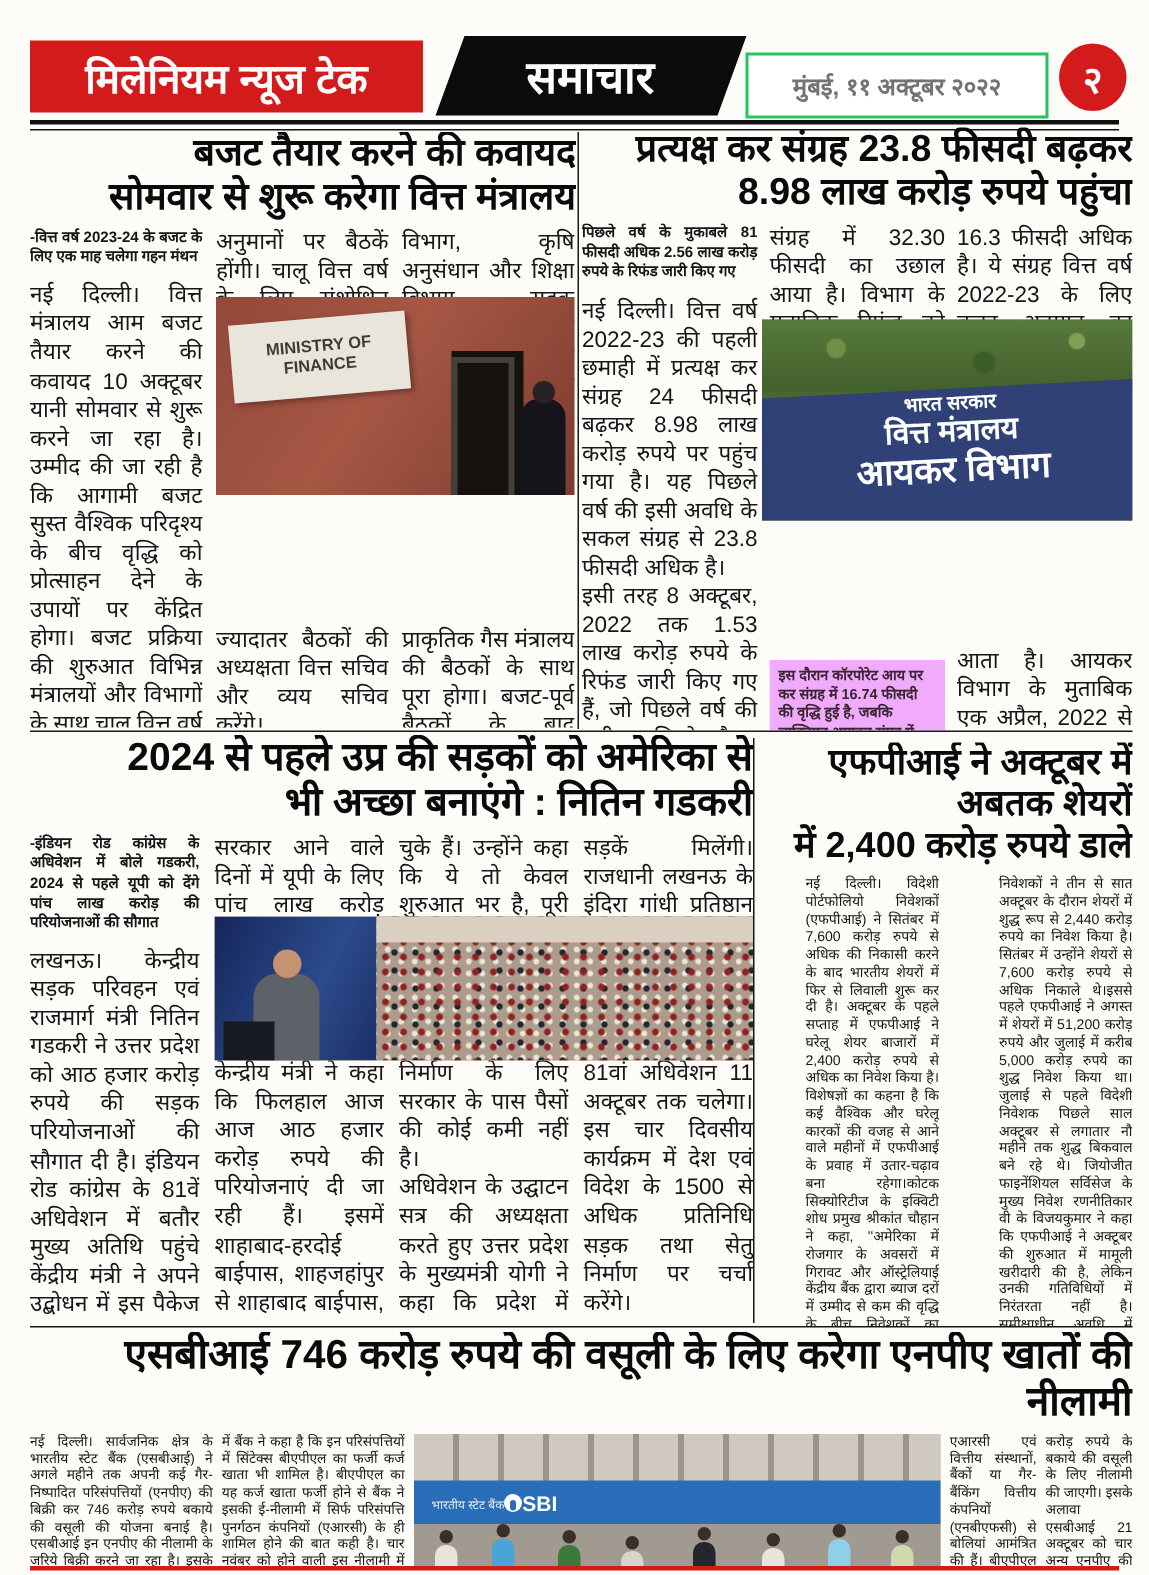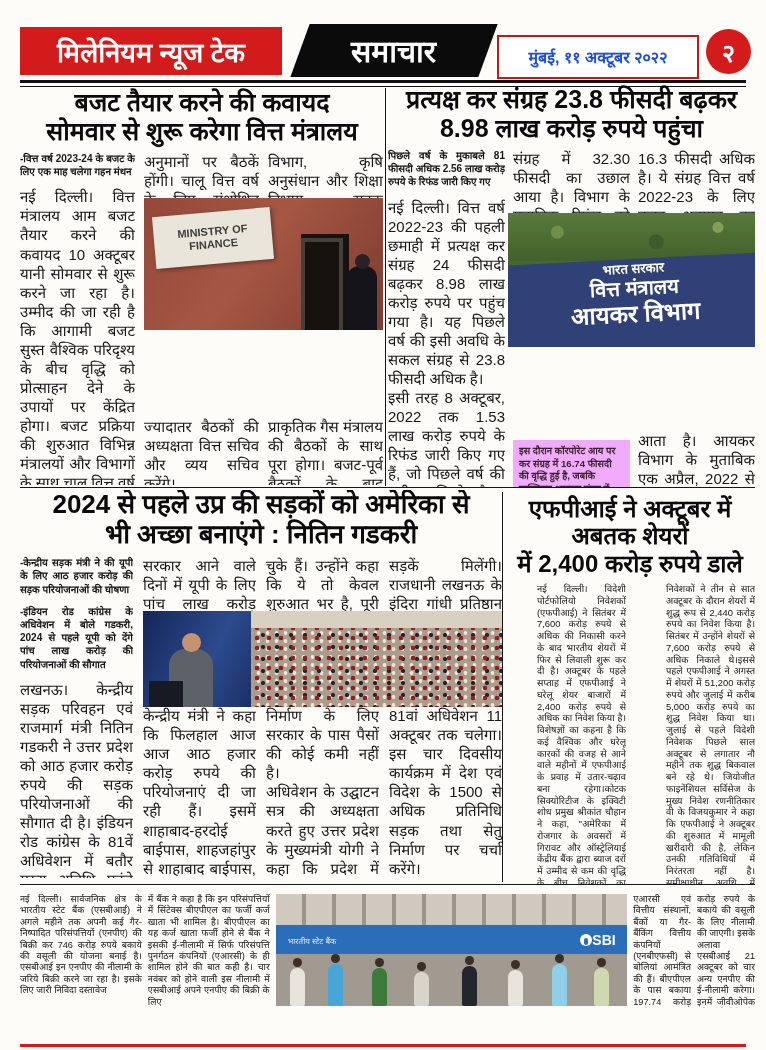--- a/index.html
+++ b/index.html
@@ -6,32 +6,32 @@
   body{width:766px;height:1050px;background:#fdfcf8;position:relative;
        font-family:"Liberation Sans","DejaVu Sans",sans-serif;color:#161616;}
   .page{position:absolute;inset:0;overflow:hidden;}
 
   
   .masthead{position:absolute;left:20px;top:27px;width:262px;height:48px;background:#d31b1c;
             display:flex;align-items:center;justify-content:center;color:#fff;font-weight:bold;font-size:27px;}
   .section-banner{position:absolute;left:300px;top:24px;width:188px;height:53px;background:#0b0b0b;
             transform:skewX(-20deg);display:flex;align-items:center;justify-content:center;}
   .section-banner span{transform:skewX(20deg);color:#fff;font-weight:bold;font-size:30px;}
-  .date-box{position:absolute;left:497px;top:35px;width:198px;height:40px;background:#fff;border:2px solid #b91c1c;
-            display:flex;align-items:center;justify-content:center;color:#1d4ed8;font-weight:bold;font-size:16px;}
+  .date-box{position:absolute;left:497px;top:35px;width:198px;height:40px;background:#fff;border:2px solid #22c55e;
+            display:flex;align-items:center;justify-content:center;color:#737373;font-weight:bold;font-size:16px;}
   .page-circle{position:absolute;left:706px;top:29px;width:45px;height:45px;border-radius:50%;background:#d31b1c;
             display:flex;align-items:center;justify-content:center;color:#fff;font-weight:bold;font-size:25px;}
   .rule{position:absolute;background:#111;}
   .rule-thick{left:20px;top:80px;width:726px;height:3px;}
   .rule-thin{left:20px;top:86px;width:726px;height:1px;}
   .rule-red{left:20px;top:1044px;width:726px;height:3px;background:#d31b1c;}
 
   
   .art{position:absolute;overflow:hidden;}
-  .hl{font-weight:bold;text-align:center;color:#0a0a0a;white-space:pre-line;line-height:1.14;margin:0;}
+  .hl{font-weight:bold;text-align:right;color:#0a0a0a;white-space:pre-line;line-height:1.14;margin:0;}
   .cols{display:flex;overflow:hidden;}
   .col{overflow:hidden;}
   .bodytext{font-size:15px;line-height:1.27;text-align:justify;white-space:pre-line;word-break:break-word;}
   .subhead{font-size:10px;font-weight:bold;line-height:1.32;text-align:justify;white-space:pre-line;margin-bottom:9px;}
   .divider{position:absolute;background:#161616;}
 
   #art1{left:20px;top:88px;width:364px;height:398px;}
   #art1 .hl{font-size:25px;}
   #art1 .cols{margin-top:7px;gap:9px;height:333px;}
   #art1 .col{width:115px;}
@@ -98,21 +98,21 @@
        radial-gradient(circle,#8e2222 2px,transparent 2.6px),
        radial-gradient(circle,#23262e 1.8px,transparent 2.4px),
        radial-gradient(circle,#efe7d6 1.6px,transparent 2.2px);
      background-size:100% 100%,12px 10px,14px 12px,9px 8px;
      background-position:0 0,0 22px,5px 30px,3px 26px;}
 
   .photo-sbi{left:256px;top:0;width:352px;height:112px;background:#b9b3ab;}
   .sbi-windows{position:absolute;left:0;top:0;width:100%;height:30%;
      background:repeating-linear-gradient(90deg,#cfc9c0 0 26px,#9b958c 26px 30px);}
   .sbi-band{position:absolute;left:0;top:28%;width:100%;height:27%;background:#2a6db8;
-     display:flex;align-items:center;justify-content:space-between;padding:0 12px;box-sizing:border-box;}
+     display:flex;align-items:center;justify-content:flex-start;padding:0 12px;box-sizing:border-box;}
   .sbi-band .hindi{color:#fff;font-size:8px;opacity:.85;}
   .sbi-logo{display:flex;align-items:center;gap:0;color:#fff;font-weight:bold;font-size:14px;}
   .sbi-logo i{width:12px;height:12px;border-radius:50%;background:#fff;position:relative;display:inline-block;}
   .sbi-logo i:before{content:"";position:absolute;left:4px;top:4px;width:4px;height:7px;background:#2a6db8;border-radius:2px;}
   .sbi-people{position:absolute;left:0;bottom:0;width:100%;height:46%;background:#a09a90;}
   .sbi-people span{position:absolute;bottom:0;width:15px;height:38px;border-radius:7px 7px 2px 2px;}
   .sbi-people span:before{content:"";position:absolute;left:3px;top:-10px;width:9px;height:9px;border-radius:50%;background:#3a2e26;}
   .sbi-people .p1{left:14px;background:#e8e4dc;}
   .sbi-people .p2{left:52px;background:#49a4d8;height:42px;}
   .sbi-people .p3{left:96px;background:#3c7a3c;}
@@ -195,21 +195,20 @@
         <div class="l3">आयकर विभाग</div>
       </div>
     </div>
   </section>
 
   <section class="art" id="art3">
     <h1 class="hl">2024 से पहले उप्र की सड़कों को अमेरिका से
 भी अच्छा बनाएंगे : नितिन गडकरी</h1>
     <div class="cols">
       <div class="col">
-        <div class="subhead">-केन्द्रीय सड़क मंत्री ने की यूपी के लिए आठ हजार करोड़ की सड़क परियोजनाओं की घोषणा</div>
         <div class="subhead">-इंडियन रोड कांग्रेस के अधिवेशन में बोले गडकरी, 2024 से पहले यूपी को देंगे पांच लाख करोड़ की परियोजनाओं की सौगात</div>
         <div class="bodytext">लखनऊ। केन्द्रीय सड़क परिवहन एवं राजमार्ग मंत्री नितिन गडकरी ने उत्तर प्रदेश को आठ हजार करोड़ रुपये की सड़क परियोजनाओं की सौगात दी है। इंडियन रोड कांग्रेस के 81वें अधिवेशन में बतौर मुख्य अतिथि पहुंचे केंद्रीय मंत्री ने अपने उद्बोधन में इस पैकेज की घोषणा की। नितिन गडकरी ने कहा कि उत्तर प्रदेश की सड़कों को 2024 से पहले अमेरिका से भी बेहतर बनाना है। इसके लिए मोदी</div>
       </div>
       <div class="col">
         <div class="bodytext" style="height:38px">सरकार आने वाले दिनों में यूपी के लिए पांच लाख करोड़ रुपए स्वीकृत करने जा रही है।</div>
         <div style="height:112px"></div>
         <div class="bodytext">केन्द्रीय मंत्री ने कहा कि फिलहाल आज आज आठ हजार करोड़ रुपये की परियोजनाएं दी जा रही हैं। इसमें शाहाबाद-हरदोई बाईपास, शाहजहांपुर से शाहाबाद बाईपास, मुरादाबाद-ठाकुरद्वारा-काशीपुर बाईपास, गाजीपुर-बलिया बाईपास के अलावा 13 आरओबी के लिए कुल 8 हजार करोड़ रुपये स्वीकृत किये जा</div>
       </div>
       <div class="col">
         <div class="bodytext" style="height:38px">चुके हैं। उन्होंने कहा कि ये तो केवल शुरुआत भर है, पूरी फिल्म अभी बाकी है। अच्छी सड़कों के</div>
@@ -240,20 +239,21 @@
       <div class="col">
         <div class="bodytext">नई दिल्ली। विदेशी पोर्टफोलियो निवेशकों (एफपीआई) ने सितंबर में 7,600 करोड़ रुपये से अधिक की निकासी करने के बाद भारतीय शेयरों में फिर से लिवाली शुरू कर दी है। अक्टूबर के पहले सप्ताह में एफपीआई ने घरेलू शेयर बाजारों में 2,400 करोड़ रुपये से अधिक का निवेश किया है। विशेषज्ञों का कहना है कि कई वैश्विक और घरेलू कारकों की वजह से आने वाले महीनों में एफपीआई के प्रवाह में उतार-चढ़ाव बना रहेगा।कोटक सिक्योरिटीज के इक्विटी शोध प्रमुख श्रीकांत चौहान ने कहा, ''अमेरिका में रोजगार के अवसरों में गिरावट और ऑस्ट्रेलियाई केंद्रीय बैंक द्वारा ब्याज दरों में उम्मीद से कम की वृद्धि के बीच निवेशकों का मानना है कि वैश्विक दरें जल्द चरम पर पहुंच जाएंगी। हालांकि, तबतक एफपीआई के प्रवाह में उतार-चढ़ाव रहेगा।'' डिपॉजिटरी के आंकड़ों के मुताबिक, विदेशी पोर्टफोलियो</div>
       </div>
       <div class="col">
         <div class="bodytext">निवेशकों ने तीन से सात अक्टूबर के दौरान शेयरों में शुद्ध रूप से 2,440 करोड़ रुपये का निवेश किया है। सितंबर में उन्होंने शेयरों से 7,600 करोड़ रुपये से अधिक निकाले थे।इससे पहले एफपीआई ने अगस्त में शेयरों में 51,200 करोड़ रुपये और जुलाई में करीब 5,000 करोड़ रुपये का शुद्ध निवेश किया था। जुलाई से पहले विदेशी निवेशक पिछले साल अक्टूबर से लगातार नौ महीने तक शुद्ध बिकवाल बने रहे थे। जियोजीत फाइनेंशियल सर्विसेज के मुख्य निवेश रणनीतिकार वी के विजयकुमार ने कहा कि एफपीआई ने अक्टूबर की शुरुआत में मामूली खरीदारी की है, लेकिन उनकी गतिविधियों में निरंतरता नहीं है। समीक्षाधीन अवधि में एफपीआई ने ऋण या बॉन्ड बाजार से 2,950 करोड़ रुपये निकाले हैं। भारत के अलावा ताइवान, इंडोनेशिया, दक्षिण कोरिया और थाइलैंड में भी एफपीआई का प्रवाह सकारात्मक रहा है।</div>
       </div>
     </div>
   </section>
 
   <section class="art" id="art5">
+    <h1 class="hl">एसबीआई 746 करोड़ रुपये की वसूली के लिए करेगा एनपीए खातों की नीलामी</h1>
     <div class="cols" style="position:relative;">
       <div class="col col-a">
         <div class="bodytext">नई दिल्ली। सार्वजनिक क्षेत्र के भारतीय स्टेट बैंक (एसबीआई) ने अगले महीने तक अपनी कई गैर-निष्पादित परिसंपत्तियों (एनपीए) की बिक्री कर 746 करोड़ रुपये बकाये की वसूली की योजना बनाई है। एसबीआई इन एनपीए की नीलामी के जरिये बिक्री करने जा रहा है। इसके लिए जारी निविदा दस्तावेज</div>
       </div>
       <div class="col col-a">
         <div class="bodytext">में बैंक ने कहा है कि इन परिसंपत्तियों में सिंटेक्स बीएपीएल का फर्जी कर्ज खाता भी शामिल है। बीएपीएल का यह कर्ज खाता फर्जी होने से बैंक ने इसकी ई-नीलामी में सिर्फ परिसंपत्ति पुनर्गठन कंपनियों (एआरसी) के ही शामिल होने की बात कही है। चार नवंबर को होने वाली इस नीलामी में एसबीआई अपने एनपीए की बिक्री के लिए</div>
       </div>
       <div class="col" style="width:352px">
         <div class="photo photo-sbi" style="position:relative;left:0;top:0;">
           <div class="sbi-windows"></div>

